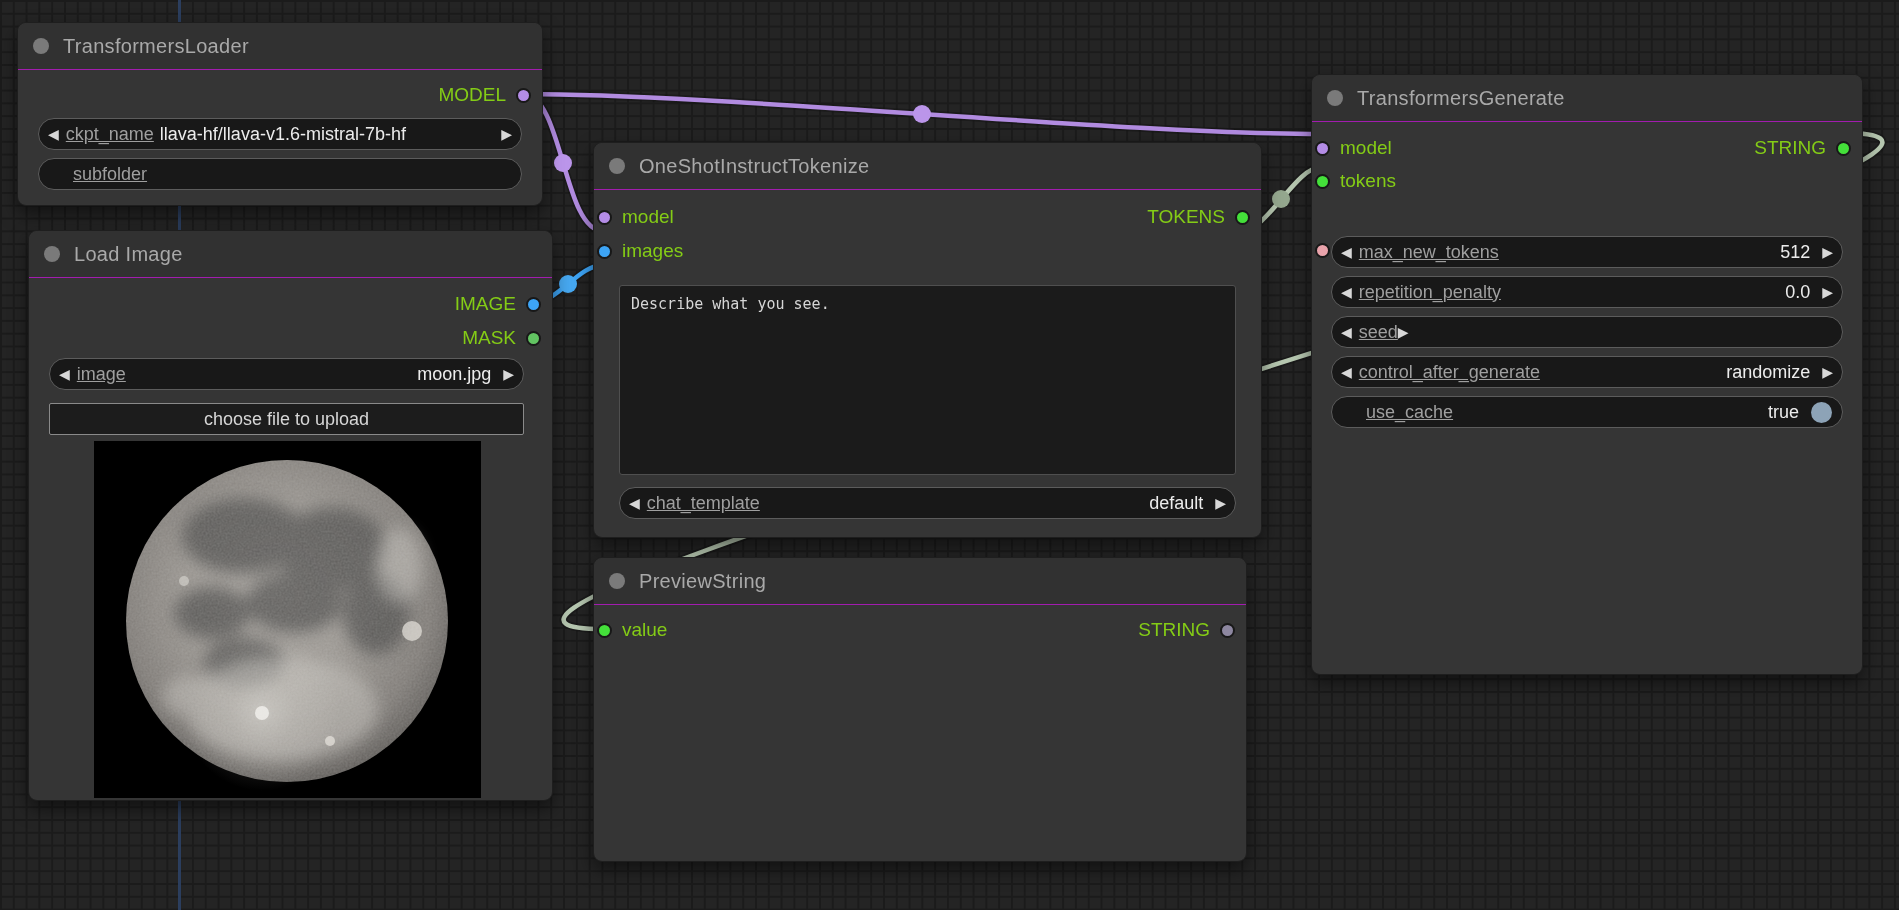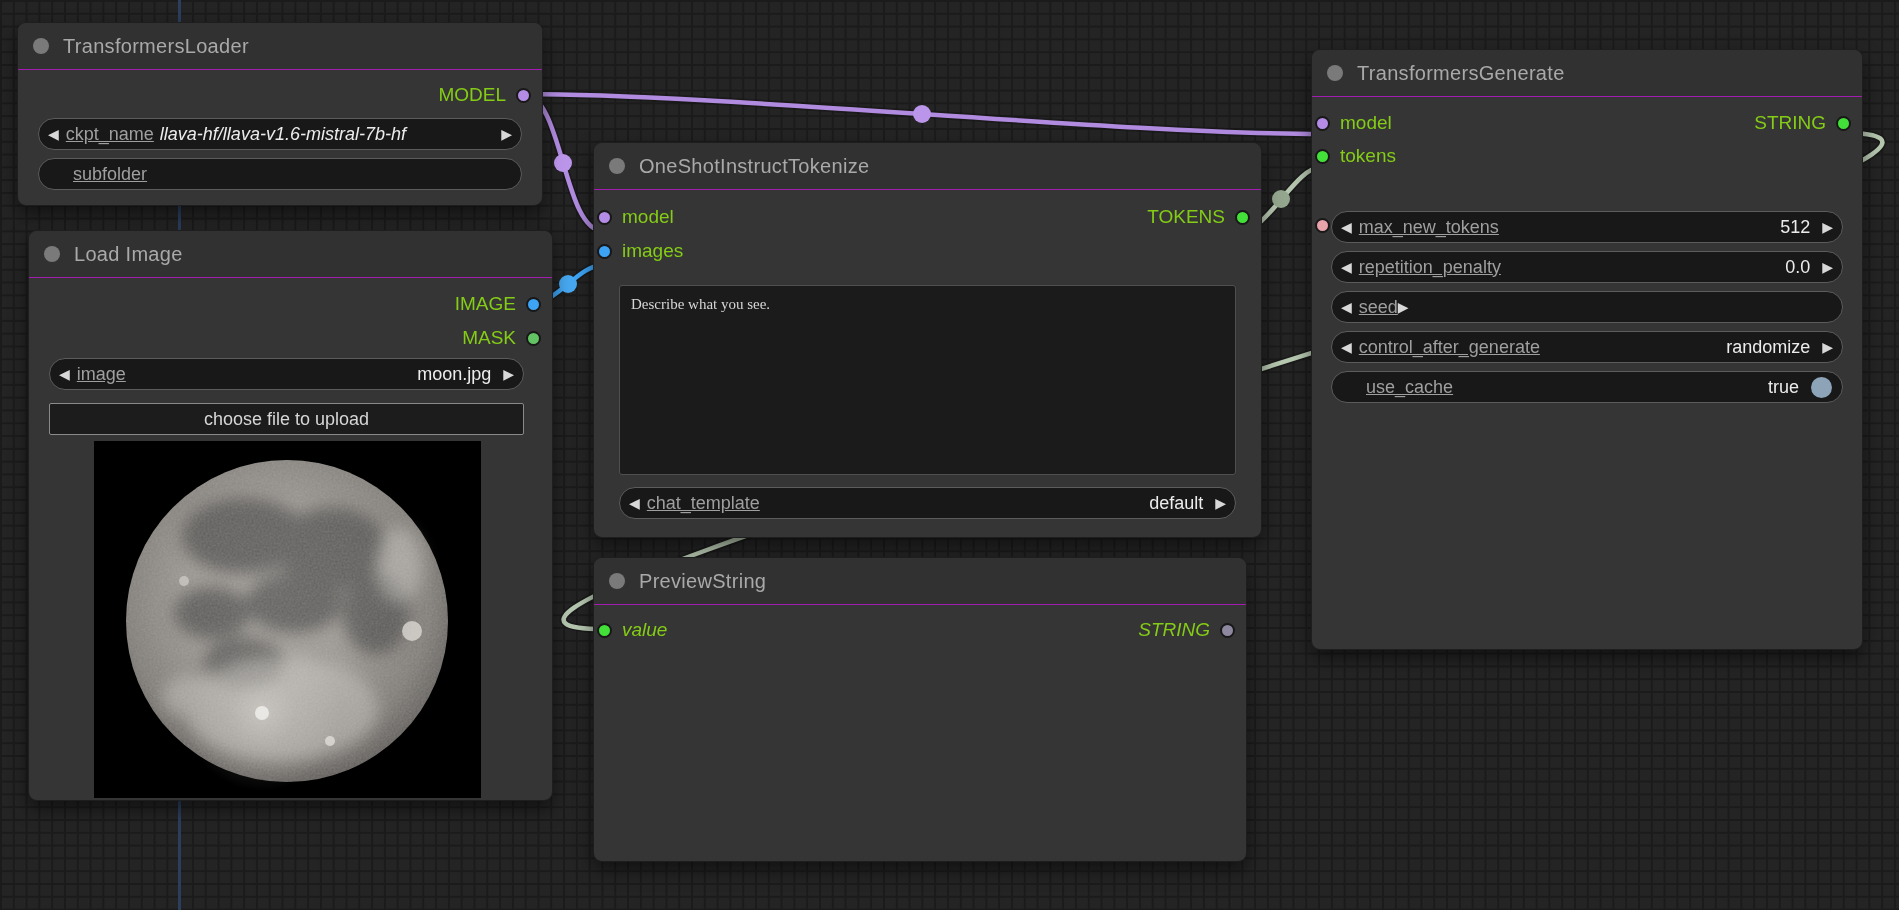--- a/index.html
+++ b/index.html
@@ -37,21 +37,21 @@
   .c-pink{background:#e9a3ab;}
   .c-muted{background:#8d87a0;}
   .pill{
     position:absolute;height:32px;background:#181818;border:1.5px solid #5c5c5c;border-radius:17px;
     box-sizing:border-box;display:flex;align-items:center;font-size:18px;padding:0 9px;
   }
   .arrow{color:#d8d8d8;font-size:14px;flex:none;line-height:1;}
   .wlabel{color:#9f9f9f;margin-left:7px;white-space:nowrap;text-decoration:underline;}
   .wlabel.noarrow{margin-left:25px;}
   .wvalue{flex:1;text-align:right;color:#ececec;margin-right:12px;white-space:nowrap;}
-  .wvalue.leftal{text-align:left;margin-left:6px;font-style:italic;}
+  .wvalue.leftal{text-align:left;margin-left:6px;}
   .knob{width:21px;height:21px;border-radius:50%;background:#8da3b7;flex:none;margin-right:1px;}
   .upload-btn{
     position:absolute;height:32px;background:#1c1c1c;border:1px solid #8a8a8a;color:#d6d6d6;
     font-size:18px;display:flex;align-items:center;justify-content:center;box-sizing:border-box;border-radius:2px;
   }
   .prompt-box{
     position:absolute;background:#1b1b1b;border:1px solid #4f4f4f;border-radius:3px;box-sizing:border-box;
     padding:9px 11px;font-family:"DejaVu Sans Mono", monospace;font-size:15px;color:#d6d6d6;
     white-space:pre-wrap;line-height:1.25;
   }
@@ -186,43 +186,43 @@
     <div class="row" style="top:60px;">
       <span class="pdot in c-model"></span>
       <span class="plabel in">model</span>
       <span class="plabel out">TOKENS</span>
       <span class="pdot outp c-green"></span>
     </div>
     <div class="row" style="top:94px;">
       <span class="pdot in c-image"></span>
       <span class="plabel in">images</span>
     </div>
-    <div class="prompt-box" style="left:25px;top:142px;width:617px;height:190px;font-family:Liberation Serif, serif;">Describe what you see.</div>
+    <div class="prompt-box" style="left:25px;top:142px;width:617px;height:190px;">Describe what you see.</div>
     <div class="pill" style="left:25px;top:344px;width:617px;">
       <span class="arrow">◀</span>
       <span class="wlabel">chat_template</span>
       <span class="wvalue">default</span>
       <span class="arrow">▶</span>
     </div>
   </div>
 
   <div class="node" style="left:593px;top:557px;width:652px;height:303px;">
     <div class="ntitle">
       <span class="tdot"></span>
       <span class="ttext">PreviewString</span>
     </div>
-    <div class="row" style="top:58px;font-style:italic;">
+    <div class="row" style="top:58px;">
       <span class="pdot in c-green"></span>
       <span class="plabel in">value</span>
       <span class="plabel out">STRING</span>
       <span class="pdot outp c-muted"></span>
     </div>
   </div>
 
-  <div class="node" style="left:1311px;top:49px;width:550px;height:599px;">
+  <div class="node" style="left:1311px;top:74px;width:550px;height:599px;">
     <div class="ntitle">
       <span class="tdot"></span>
       <span class="ttext">TransformersGenerate</span>
     </div>
     <div class="row" style="top:59px;">
       <span class="pdot in c-model"></span>
       <span class="plabel in">model</span>
       <span class="plabel out">STRING</span>
       <span class="pdot outp c-green"></span>
     </div>

